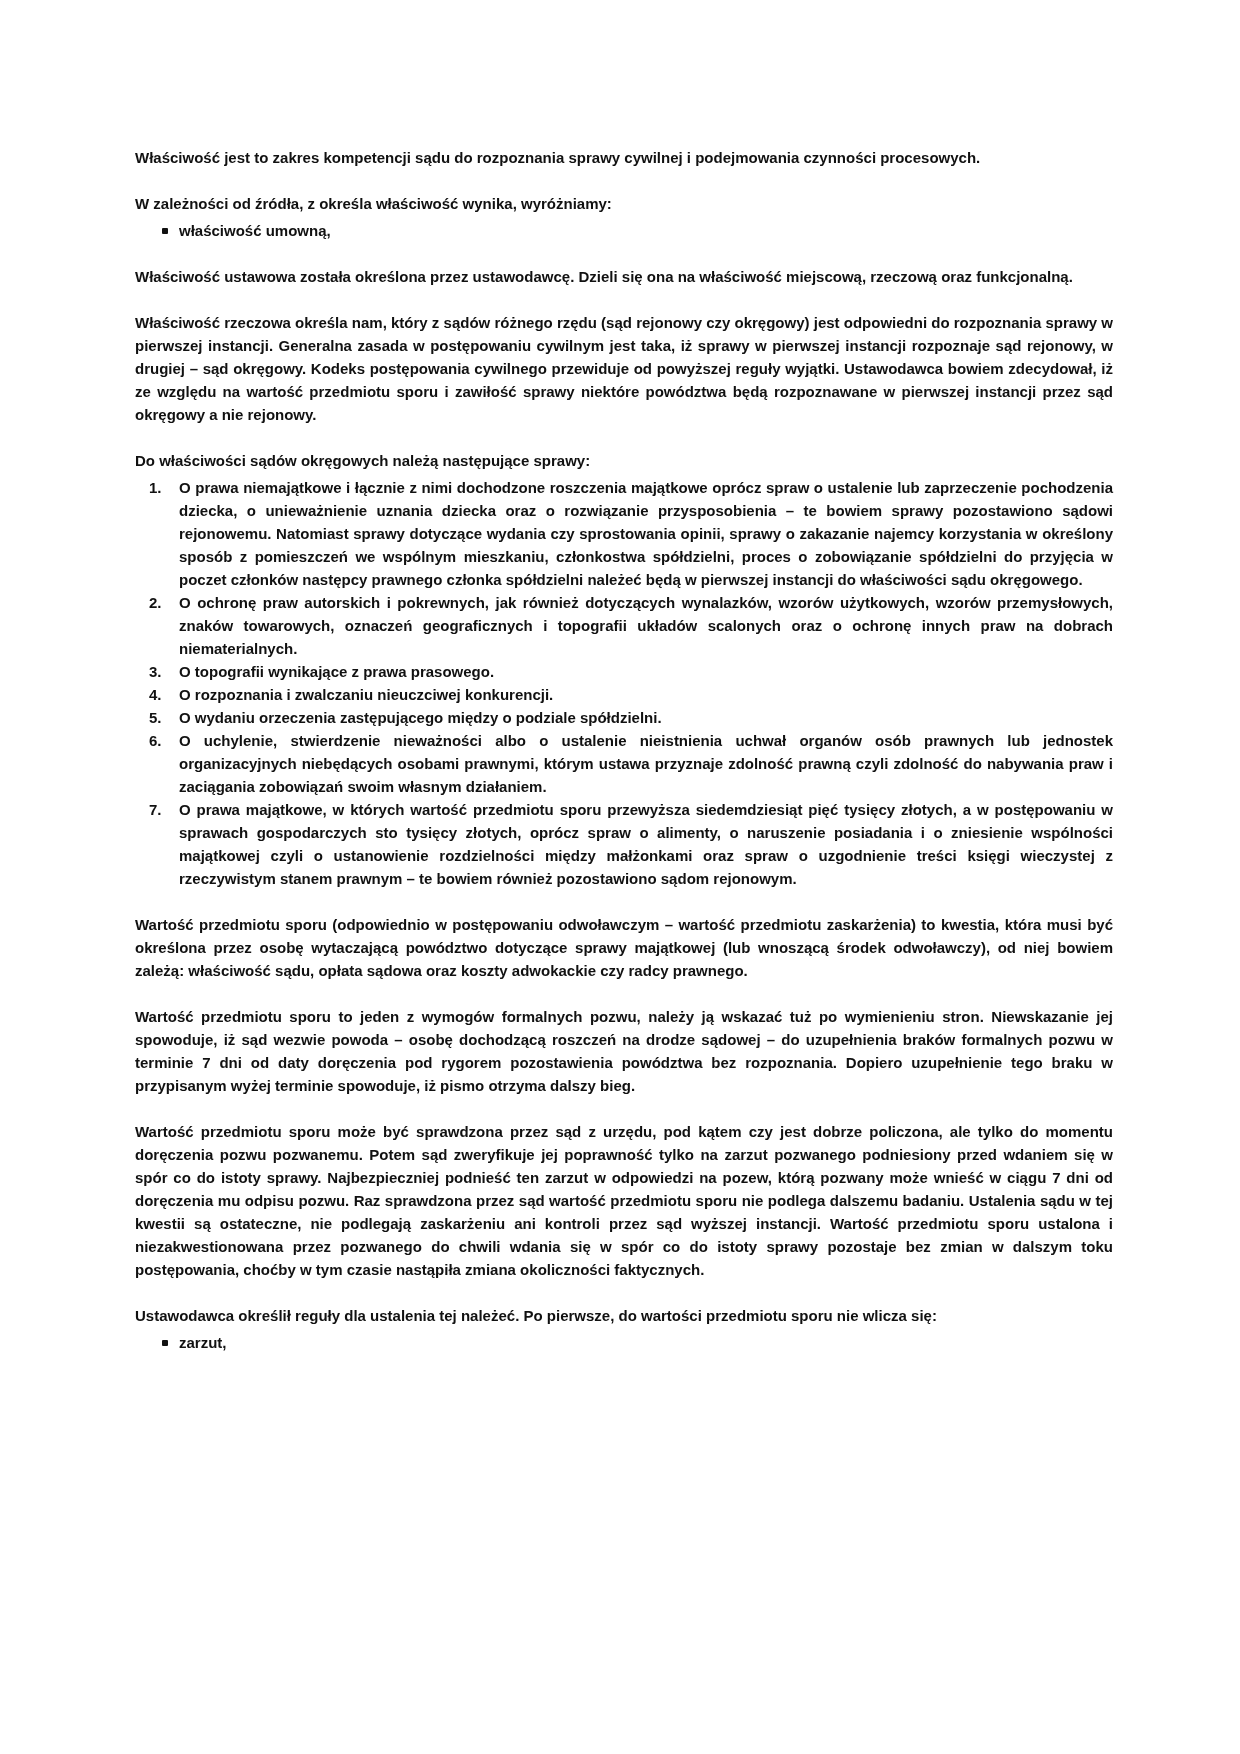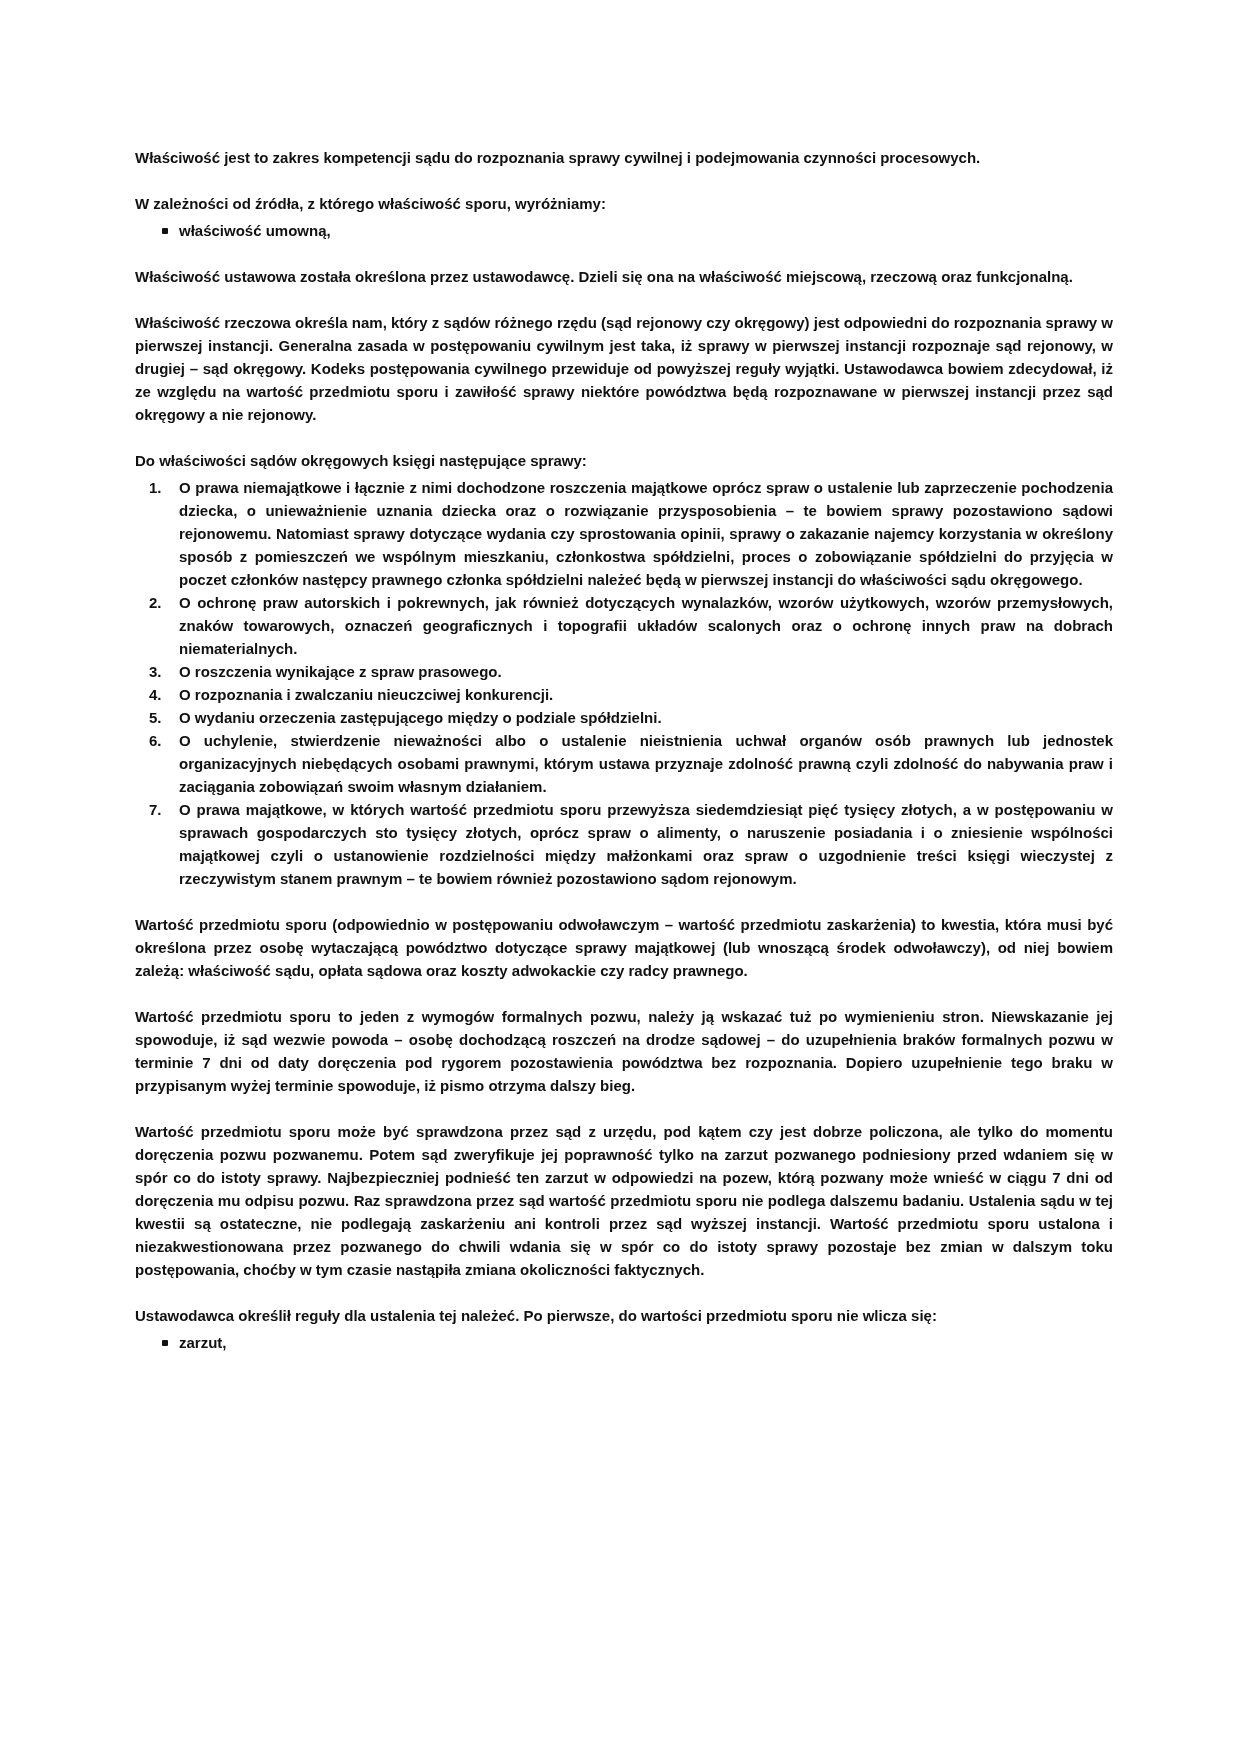--- a/index.html
+++ b/index.html
@@ -57,31 +57,31 @@
     left: 14px;
     top: 0;
   }
 </style>
 </head>
 <body>
 
 <div class="page">
   <div class="content" id="doc-content">
       <p class="para">Właściwość jest to zakres kompetencji sądu do rozpoznania sprawy cywilnej i podejmowania czynności procesowych.</p>
-      <p class="para tight">W zależności od źródła, z którego właściwość sporu, wyróżniamy:</p>
+      <p class="para tight">W zależności od źródła, z określa właściwość wynika, wyróżniamy:</p>
       <div class="list ul">
         <div class="li"><span class="marker"></span><span class="li-text">właściwość umowną,</span></div>
       </div>
       <p class="para">Właściwość ustawowa została określona przez ustawodawcę. Dzieli się ona na właściwość miejscową, rzeczową oraz funkcjonalną.</p>
       <p class="para">Właściwość rzeczowa określa nam, który z sądów różnego rzędu (sąd rejonowy czy okręgowy) jest odpowiedni do rozpoznania sprawy w pierwszej instancji. Generalna zasada w postępowaniu cywilnym jest taka, iż sprawy w pierwszej instancji rozpoznaje sąd rejonowy, w drugiej – sąd okręgowy. Kodeks postępowania cywilnego przewiduje od powyższej reguły wyjątki. Ustawodawca bowiem zdecydował, iż ze względu na wartość przedmiotu sporu i zawiłość sprawy niektóre powództwa będą rozpoznawane w pierwszej instancji przez sąd okręgowy a nie rejonowy.</p>
-      <p class="para tight">Do właściwości sądów okręgowych księgi następujące sprawy:</p>
+      <p class="para tight">Do właściwości sądów okręgowych należą następujące sprawy:</p>
       <div class="list ol">
         <div class="li"><span class="marker">1.</span><span class="li-text">O prawa niemajątkowe i łącznie z nimi dochodzone roszczenia majątkowe oprócz spraw o ustalenie lub zaprzeczenie pochodzenia dziecka, o unieważnienie uznania dziecka oraz o rozwiązanie przysposobienia – te bowiem sprawy pozostawiono sądowi rejonowemu. Natomiast sprawy dotyczące wydania czy sprostowania opinii, sprawy o zakazanie najemcy korzystania w określony sposób z pomieszczeń we wspólnym mieszkaniu, członkostwa spółdzielni, proces o zobowiązanie spółdzielni do przyjęcia w poczet członków następcy prawnego członka spółdzielni należeć będą w pierwszej instancji do właściwości sądu okręgowego.</span></div>
         <div class="li"><span class="marker">2.</span><span class="li-text">O ochronę praw autorskich i pokrewnych, jak również dotyczących wynalazków, wzorów użytkowych, wzorów przemysłowych, znaków towarowych, oznaczeń geograficznych i topografii układów scalonych oraz o ochronę innych praw na dobrach niematerialnych.</span></div>
-        <div class="li"><span class="marker">3.</span><span class="li-text">O roszczenia wynikające z spraw prasowego.</span></div>
+        <div class="li"><span class="marker">3.</span><span class="li-text">O topografii wynikające z prawa prasowego.</span></div>
         <div class="li"><span class="marker">4.</span><span class="li-text">O rozpoznania i zwalczaniu nieuczciwej konkurencji.</span></div>
         <div class="li"><span class="marker">5.</span><span class="li-text">O wydaniu orzeczenia zastępującego między o podziale spółdzielni.</span></div>
         <div class="li"><span class="marker">6.</span><span class="li-text">O uchylenie, stwierdzenie nieważności albo o ustalenie nieistnienia uchwał organów osób prawnych lub jednostek organizacyjnych niebędących osobami prawnymi, którym ustawa przyznaje zdolność prawną czyli zdolność do nabywania praw i zaciągania zobowiązań swoim własnym działaniem.</span></div>
         <div class="li"><span class="marker">7.</span><span class="li-text">O prawa majątkowe, w których wartość przedmiotu sporu przewyższa siedemdziesiąt pięć tysięcy złotych, a w postępowaniu w sprawach gospodarczych sto tysięcy złotych, oprócz spraw o alimenty, o naruszenie posiadania i o zniesienie wspólności majątkowej czyli o ustanowienie rozdzielności między małżonkami oraz spraw o uzgodnienie treści księgi wieczystej z rzeczywistym stanem prawnym – te bowiem również pozostawiono sądom rejonowym.</span></div>
       </div>
       <p class="para">Wartość przedmiotu sporu (odpowiednio w postępowaniu odwoławczym – wartość przedmiotu zaskarżenia) to kwestia, która musi być określona przez osobę wytaczającą powództwo dotyczące sprawy majątkowej (lub wnoszącą środek odwoławczy), od niej bowiem zależą: właściwość sądu, opłata sądowa oraz koszty adwokackie czy radcy prawnego.</p>
       <p class="para">Wartość przedmiotu sporu to jeden z wymogów formalnych pozwu, należy ją wskazać tuż po wymienieniu stron. Niewskazanie jej spowoduje, iż sąd wezwie powoda – osobę dochodzącą roszczeń na drodze sądowej – do uzupełnienia braków formalnych pozwu w terminie 7 dni od daty doręczenia pod rygorem pozostawienia powództwa bez rozpoznania. Dopiero uzupełnienie tego braku w przypisanym wyżej terminie spowoduje, iż pismo otrzyma dalszy bieg.</p>
       <p class="para">Wartość przedmiotu sporu może być sprawdzona przez sąd z urzędu, pod kątem czy jest dobrze policzona, ale tylko do momentu doręczenia pozwu pozwanemu. Potem sąd zweryfikuje jej poprawność tylko na zarzut pozwanego podniesiony przed wdaniem się w spór co do istoty sprawy. Najbezpieczniej podnieść ten zarzut w odpowiedzi na pozew, którą pozwany może wnieść w ciągu 7 dni od doręczenia mu odpisu pozwu. Raz sprawdzona przez sąd wartość przedmiotu sporu nie podlega dalszemu badaniu. Ustalenia sądu w tej kwestii są ostateczne, nie podlegają zaskarżeniu ani kontroli przez sąd wyższej instancji. Wartość przedmiotu sporu ustalona i niezakwestionowana przez pozwanego do chwili wdania się w spór co do istoty sprawy pozostaje bez zmian w dalszym toku postępowania, choćby w tym czasie nastąpiła zmiana okoliczności faktycznych.</p>
       <p class="para tight">Ustawodawca określił reguły dla ustalenia tej należeć. Po pierwsze, do wartości przedmiotu sporu nie wlicza się:</p>
       <div class="list ul">

